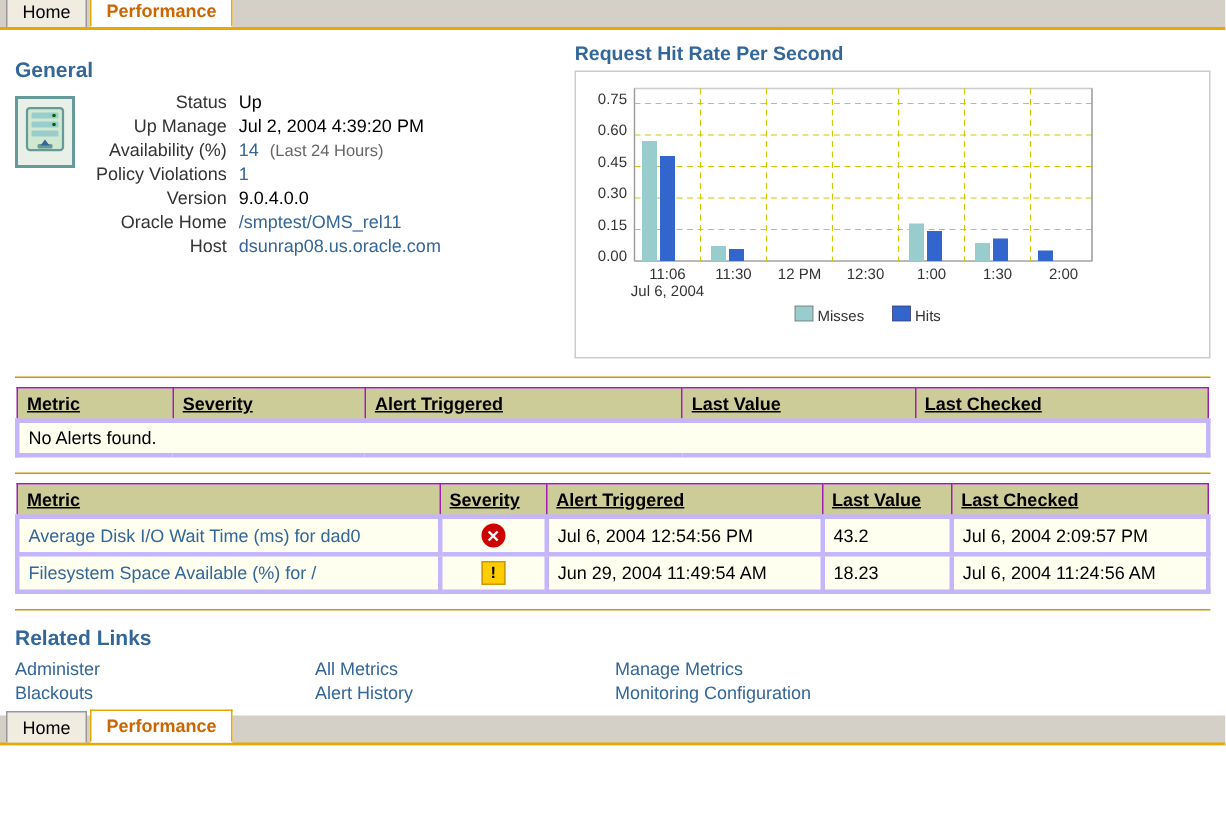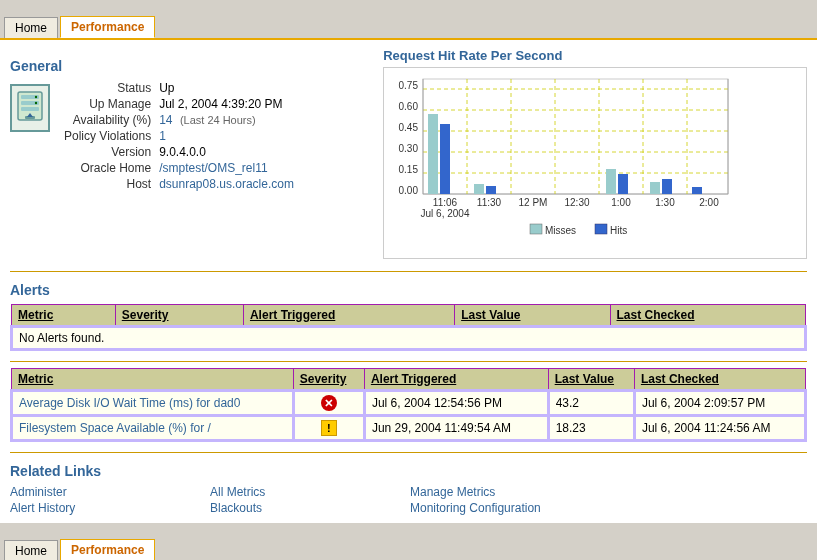--- a/index.html
+++ b/index.html
@@ -5,21 +5,21 @@
     * { margin: 0; padding: 0; box-sizing: border-box; }
     body { font-family: Arial, sans-serif; font-size: 12px; background: #fff; color: #000; width: 817px; }
 
     
     .tabs-bar {
       display: flex;
       align-items: flex-end;
       background: #d4d0c8;
       border-bottom: 2px solid #e8a800;
       padding: 2px 4px 0 4px;
-      height: 40px;
+      height: 20px;
     }
     .tab {
       padding: 3px 10px;
       font-size: 12px;
       cursor: pointer;
       border: 1px solid #999;
       border-bottom: none;
       background: #f0ece0;
       margin-right: 2px;
     }
@@ -304,21 +304,20 @@
           <rect x="205" y="150" width="12" height="10" fill="#3366cc" stroke="#336" stroke-width="0.5"></rect>
           <text x="220" y="160" font-size="10" fill="#333">Hits</text>
         </svg>
       </div>
     </div>
 
   </div>
 
   <hr class="section-divider">
   <div class="alerts-section">
-    <div class="section-title">Alerts</div>
     <table class="data-table">
       <thead>
         <tr>
           <th>Metric</th>
           <th>Severity</th>
           <th>Alert Triggered</th>
           <th>Last Value</th>
           <th>Last Checked</th>
         </tr>
       </thead>
@@ -369,22 +368,22 @@
     </table>
   </div>
 
   <hr class="section-divider">
   <div class="related-links">
     <div class="section-title">Related Links</div>
     <div class="links-grid">
       <a href="#">Administer</a>
       <a href="#">All Metrics</a>
       <a href="#">Manage Metrics</a>
+      <a href="#">Blackouts</a>
       <a href="#">Alert History</a>
-      <a href="#">Blackouts</a>
       <a href="#">Monitoring Configuration</a>
     </div>
   </div>
 
 </div>
 
 <div class="tabs-bar">
   <div class="tab">Home</div>
   <div class="tab active">Performance</div>
 </div>

